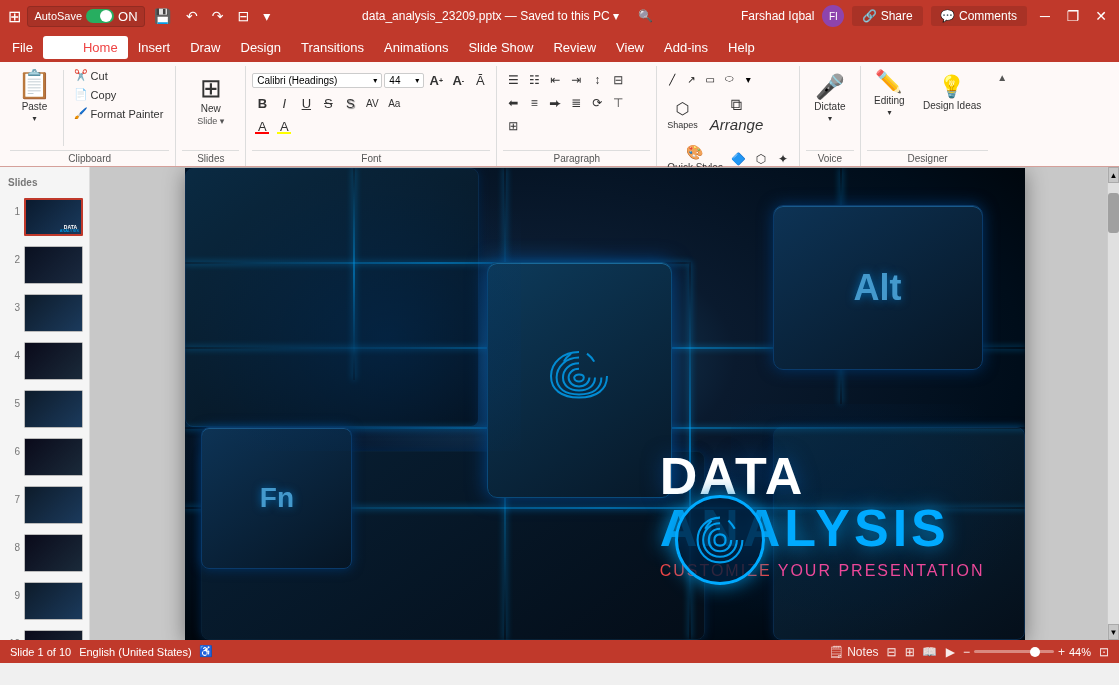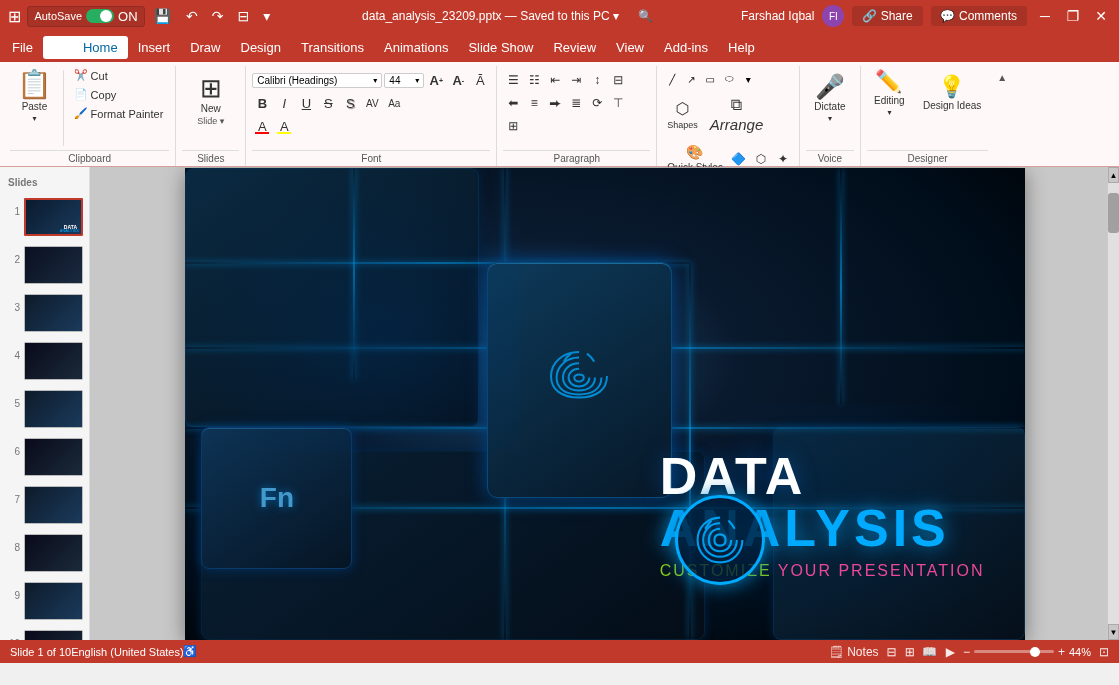--- a/index.html
+++ b/index.html
@@ -28,21 +28,21 @@
     
     #menu-bar {
       background: #c0392b;
       color: white;
       height: 30px;
       display: flex;
       align-items: center;
       padding: 0 2px;
     }
     .menu-item { padding: 4px 10px; cursor: pointer; font-size: 13px; border-radius: 3px; }
-    .menu-item.active { background: white; color: #0369a1; padding-left: 40px; }
+    .menu-item.active { background: white; color: #ef4444; padding-left: 40px; }
 
     
     #ribbon {
       background: #fef9f8;
       border-bottom: 1px solid #d5a09a;
       display: flex;
       height: 105px;
       padding: 4px 4px 0 4px;
     }
     .ribbon-group {
@@ -289,21 +289,21 @@
     
     .slide-text-overlay {
       position: absolute;
       bottom: 60px;
       right: 40px;
       text-align: left;
     }
     .slide-title-data { font-size: 52px; font-weight: 900; color: white; line-height: 1; letter-spacing: 2px; text-shadow: 0 0 20px rgba(0,100,200,0.5); }
     .slide-subtitle-data { font-size: 52px; font-weight: 900; color: #00aaff; line-height: 1; letter-spacing: 4px; text-shadow: 0 0 20px #0088cc; }
     .slide-tagline { font-size: 16px; color: white; letter-spacing: 2px; margin-top: 8px; }
-    .slide-tagline span { color: #84cc16; }
+    .slide-tagline span { color: #ef4444; }
 
     
     .fp-badge {
       position: absolute;
       bottom: 55px;
       right: 260px;
       width: 90px;
       height: 90px;
       border-radius: 50%;
       border: 3px solid #00aaff;
@@ -318,21 +318,21 @@
     #status-bar {
       background: #c0392b;
       color: white;
       height: 23px;
       display: flex;
       align-items: center;
       padding: 0 10px;
       font-size: 11px;
       justify-content: space-between;
     }
-    .status-left { display: flex; align-items: center; gap: 0; justify-content: space-between; }
+    .status-left { display: flex; align-items: center; gap: 8px; justify-content: space-between; }
     .status-right { display: flex; align-items: center; gap: 8px; }
     .status-icon-btn { background: none; border: none; color: white; cursor: pointer; font-size: 12px; opacity: 0.9; }
     .zoom-slider { width: 80px; height: 3px; background: rgba(255,255,255,0.4); border-radius: 2px; position: relative; cursor: pointer; }
     .zoom-thumb { position: absolute; width: 10px; height: 10px; background: white; border-radius: 50%; top: -3.5px; left: 70%; }
 
     
     #scroll-bar-right {
       width: 10px;
       background: #e0e0e0;
       border-left: 1px solid #ccc;
@@ -703,20 +703,21 @@
               <path d="M50 22 C34 22, 22 33, 22 47 C22 61, 33 68, 50 68 C67 68, 78 61, 78 47"></path>
               <path d="M50 29 C38 29, 30 37, 30 47 C30 57, 38 63, 50 63 C62 63, 70 57, 70 47"></path>
               <path d="M50 36 C42 36, 37 41, 37 47 C37 53, 42 58, 50 58 C58 58, 63 53, 63 47"></path>
               <path d="M50 43 C47 43, 44 45, 44 47 C44 50, 47 52, 50 52 C53 52, 56 50, 56 47 C56 44, 53 43, 50 43Z"></path>
               <path d="M40 17 C36 20, 33 23, 31 27"></path>
               <path d="M60 17 C64 20, 67 23, 69 27"></path>
             </g>
           </svg>
         </div>
 
+        <div class="key-alt">Alt</div>
 
         <div class="key-fn">Fn</div>
 
         <div style="position:absolute; left:0; top:0; width:40%; height:60%; background:radial-gradient(ellipse at 60% 60%, #003366 0%, transparent 70%); opacity:0.4;"></div>
         <div style="position:absolute; right:0; bottom:0; width:35%; height:50%; background:radial-gradient(ellipse at 40% 40%, #002244 0%, transparent 70%); opacity:0.4;"></div>
       </div>
 
       <div class="slide-text-overlay">
         <div class="slide-title-data">DATA</div>
         <div class="slide-subtitle-data">ANALYSIS</div>

